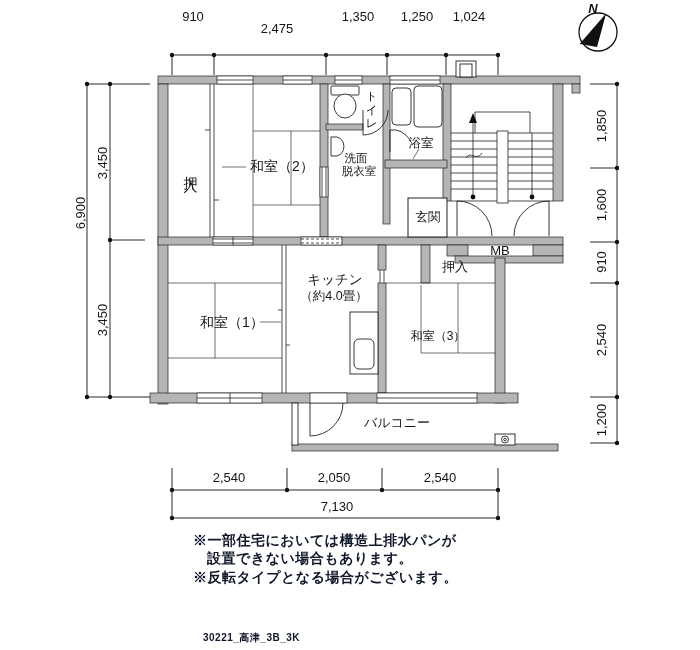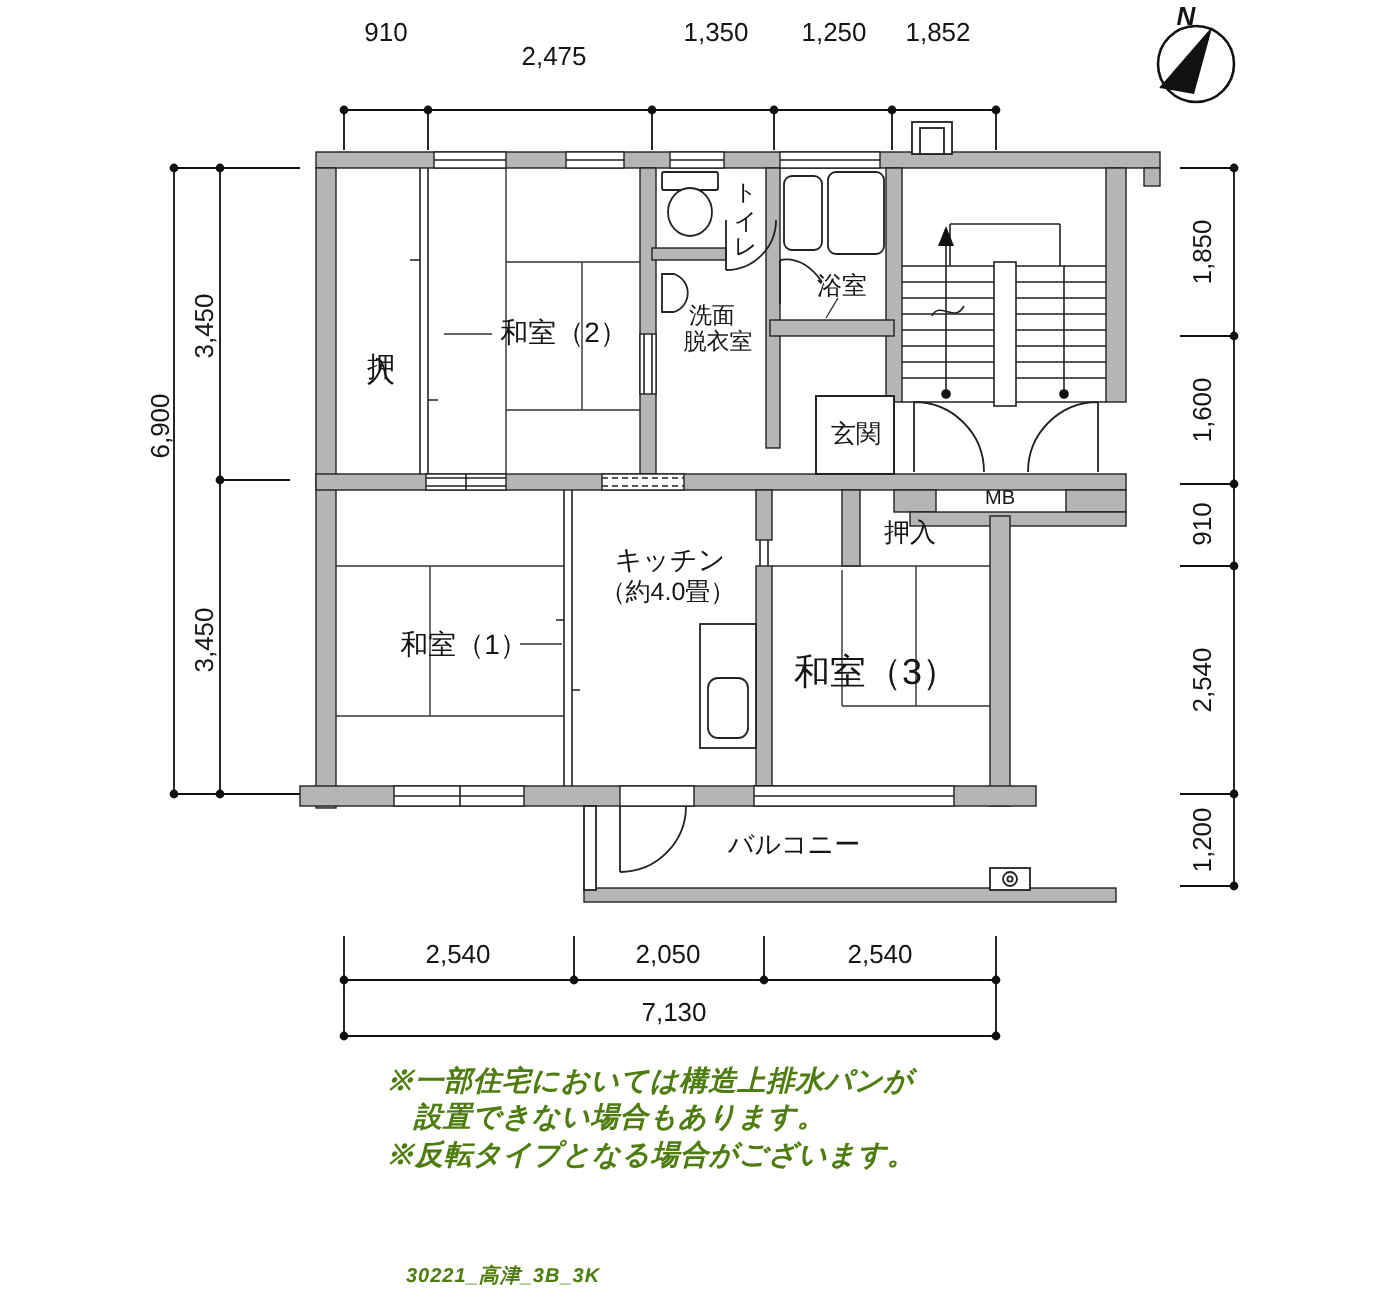--- a/index.html
+++ b/index.html
@@ -3,22 +3,22 @@
 <meta charset="utf-8">
 <style>
   html,body{margin:0;padding:0;background:#fff;}
   .canvas{position:relative;width:700px;height:650px;background:#ffffff;overflow:hidden;
           font-family:"Liberation Sans",sans-serif;color:#111;border-radius:19px;}
   svg{position:absolute;left:0;top:0;}
   .lbl{position:absolute;white-space:nowrap;color:#151515;
        transform:translate(-50%,-50%);line-height:1;}
   .rot{transform:translate(-50%,-50%) rotate(-90deg);}
   .vert{writing-mode:vertical-rl;text-orientation:upright;letter-spacing:2px;}
-  .note{position:absolute;white-space:nowrap;color:#4d7c0f;font-size:14px;
-        font-weight:600;letter-spacing:0.5px;font-style:italic;}
+  .note{position:absolute;white-space:nowrap;color:#0f172a;font-size:14px;
+        font-weight:600;letter-spacing:0.5px;}
   .dim{font-size:13px;}
   .it{font-style:italic;font-weight:600;}
 </style>
 </head>
 <body>
 
 <div class="canvas">
 
 <svg width="700" height="650" viewBox="0 0 700 650">
 
@@ -154,21 +154,21 @@
     <circle cx="598" cy="32" r="19" fill="#fff" stroke="#111" stroke-width="1.3"></circle>
     <line x1="580" y1="44" x2="606" y2="14" stroke="#111" stroke-width="0.8"></line>
     <polygon points="580,44 597,47 606,14" fill="#111"></polygon>
   </g>
 </svg>
 
 <div class="lbl dim" style="left:193px;top:16px">910</div>
 <div class="lbl dim" style="left:277px;top:28px">2,475</div>
 <div class="lbl dim" style="left:358px;top:16px">1,350</div>
 <div class="lbl dim" style="left:417px;top:16px">1,250</div>
-<div class="lbl dim" style="left:469px;top:16px">1,852</div>
+<div class="lbl dim" style="left:469px;top:16px">1,024</div>
 
 <div class="lbl dim rot" style="left:102px;top:163px">3,450</div>
 <div class="lbl dim rot" style="left:102px;top:320px">3,450</div>
 <div class="lbl dim rot" style="left:80px;top:213px">6,900</div>
 
 <div class="lbl dim rot" style="left:601px;top:126px">1,850</div>
 <div class="lbl dim rot" style="left:601px;top:205px">1,600</div>
 <div class="lbl dim rot" style="left:601px;top:262px">910</div>
 <div class="lbl dim rot" style="left:601px;top:340px">2,540</div>
 <div class="lbl dim rot" style="left:601px;top:420px">1,200</div>
@@ -178,26 +178,26 @@
 <div class="lbl dim" style="left:440px;top:477px">2,540</div>
 <div class="lbl dim" style="left:337px;top:506px">7,130</div>
 
 <div class="lbl vert" style="left:191px;top:167px;font-size:14px">押入</div>
 <div class="lbl" style="left:282px;top:166px;font-size:14px">和室（2）</div>
 <div class="lbl vert" style="left:371px;top:104px;font-size:11.5px;letter-spacing:1px">トイレ</div>
 <div class="lbl" style="left:356px;top:159px;font-size:11.5px">洗面</div>
 <div class="lbl" style="left:359px;top:172px;font-size:11.5px">脱衣室</div>
 <div class="lbl" style="left:421px;top:143px;font-size:12.5px">浴室</div>
 <div class="lbl" style="left:428px;top:217px;font-size:12.5px">玄関</div>
-<div class="lbl" style="left:500px;top:250px;font-size:10px">MB</div>
+<div class="lbl" style="left:500px;top:250px;font-size:13px">MB</div>
 <div class="lbl" style="left:335px;top:280px;font-size:13.5px">キッチン</div>
 <div class="lbl" style="left:334px;top:296px;font-size:12.5px">（約4.0畳）</div>
 <div class="lbl" style="left:232px;top:322px;font-size:14px">和室（1）</div>
 <div class="lbl" style="left:455px;top:266px;font-size:13px">押入</div>
-<div class="lbl" style="left:438px;top:336px;font-size:18px">和室（3）</div>
+<div class="lbl" style="left:438px;top:336px;font-size:12px">和室（3）</div>
 <div class="lbl" style="left:397px;top:422px;font-size:13px">バルコニー</div>
 
 <div class="lbl it" style="left:593px;top:8px;font-size:13px">N</div>
 
 <div class="note" style="left:193px;top:532px">※一部住宅においては構造上排水パンが</div>
 <div class="note" style="left:207px;top:550px">設置できない場合もあります。</div>
 <div class="note" style="left:193px;top:569px">※反転タイプとなる場合がございます。</div>
 <div class="note" style="left:203px;top:631px;font-size:10px">30221_高津_3B_3K</div>
 
 </div>

